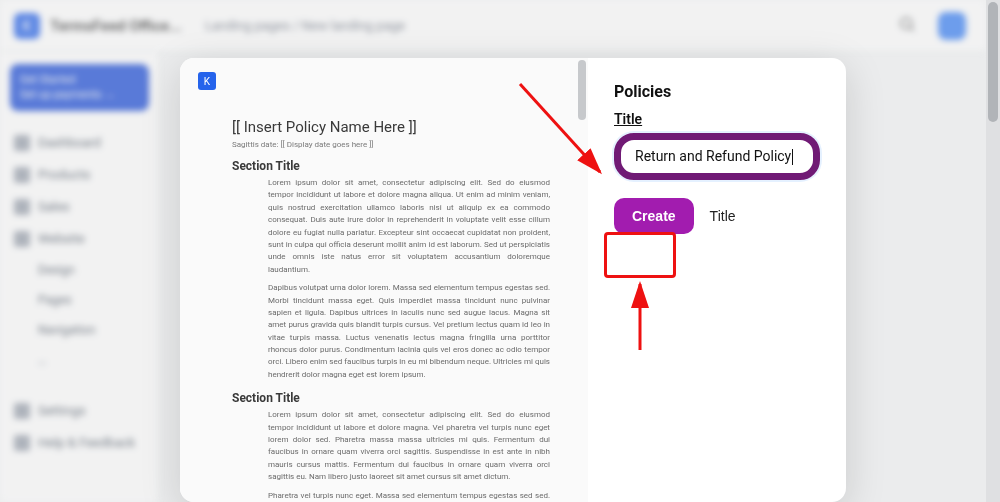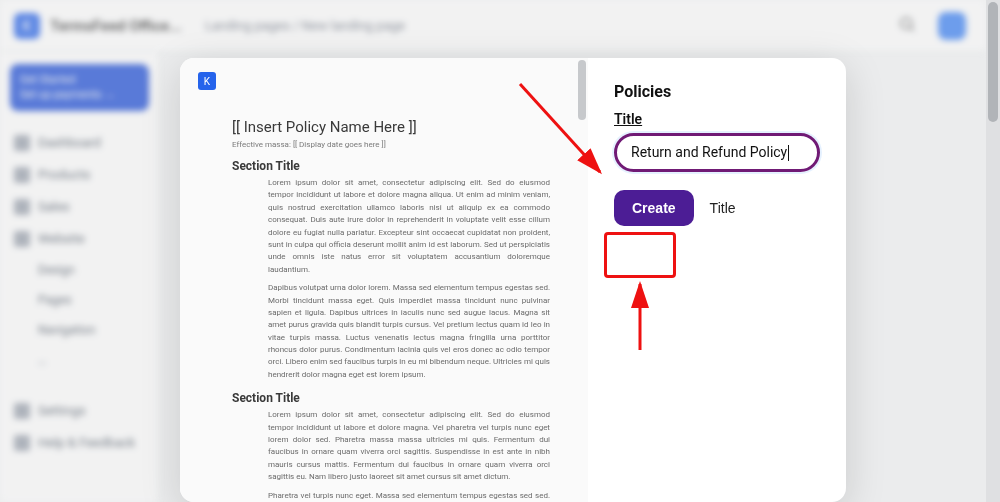--- a/index.html
+++ b/index.html
@@ -37,23 +37,23 @@
   .doc { padding:0 14px 0 34px; color:#3a3a3a; }
   .doc h2 { font-size:15px; font-weight:400; margin-bottom:4px; }
   .doc .eff { font-size:8px; color:#7a7a7a; margin-bottom:10px; }
   .doc h3 { font-size:12px; font-weight:700; margin:10px 0 4px; }
   .doc p { font-size:8px; line-height:1.55; color:#6b6b6b; margin-bottom:6px; text-align:justify;margin-left:36px; }
 
   .form-pane { flex:1; padding:24px 26px; }
   .form-pane h1 { font-size:16px; font-weight:700; color:#111; margin-bottom:10px; }
   .form-pane .desc { font-size:13px; color:#444; line-height:1.45; margin-bottom:22px; }
   .form-pane label { font-size:14px; font-weight:600; color:#111; display:block; margin-bottom:6px;text-decoration:underline; }
-  .title-input { width:100%; border:3px solid #701a75; border-radius:20px; padding:8px 14px; font-size:14px; color:#111; outline:none; box-shadow:0 0 0 2px rgba(80,160,255,0.15); }
+  .title-input { width:100%; border:7px solid #701a75; border-radius:20px; padding:8px 14px; font-size:14px; color:#111; outline:none; box-shadow:0 0 0 2px rgba(80,160,255,0.15); }
   .btn-row { display:flex; align-items:center; gap:16px; margin-top:18px; }
-  .btn-create { background:#4c1d95; color:#fff; border:none; border-radius:10px; padding:10px 18px; font-size:14px; font-weight:600; cursor:pointer; }
+  .btn-create { background:#a21caf; color:#fff; border:none; border-radius:10px; padding:10px 18px; font-size:14px; font-weight:600; cursor:pointer; }
   .btn-cancel { background:none; border:none; font-size:14px; color:#222; cursor:pointer; font-weight:500; }
 
   
   .anno { position:absolute; pointer-events:none; }
   .red-box { border:3px solid #e11; border-radius:4px; }
 
   .caret { display:inline-block; width:1px; height:16px; background:#111; vertical-align:middle; margin-left:1px; }
 </style>
 </head>
 <body>
@@ -127,21 +127,21 @@
 
 <div class="modal-shadow"></div>
 
 <div class="modal">
   <div class="preview-pane">
     <div class="preview-scroll"></div>
     <div class="preview-inner">
       <div class="k-logo">K</div>
       <div class="doc">
         <h2>[[ Insert Policy Name Here ]]</h2>
-        <div class="eff">Effective massa: [[ Display date goes here ]]</div>
+        <div class="eff">Sagittis date: [[ Display date goes here ]]</div>
         <h3>Section Title</h3>
         <p>Lorem ipsum dolor sit amet, consectetur adipiscing elit. Sed do eiusmod tempor incididunt ut labore et dolore magna aliqua. Ut enim ad minim veniam, quis nostrud exercitation ullamco laboris nisi ut aliquip ex ea commodo consequat. Duis aute irure dolor in reprehenderit in voluptate velit esse cillum dolore eu fugiat nulla pariatur. Excepteur sint occaecat cupidatat non proident, sunt in culpa qui officia deserunt mollit anim id est laborum. Sed ut perspiciatis unde omnis iste natus error sit voluptatem accusantium doloremque laudantium.</p>
         <p>Dapibus volutpat urna dolor lorem. Massa sed elementum tempus egestas sed. Morbi tincidunt massa eget. Quis imperdiet massa tincidunt nunc pulvinar sapien et ligula. Dapibus ultrices in iaculis nunc sed augue lacus. Magna sit amet purus gravida quis blandit turpis cursus. Vel pretium lectus quam id leo in vitae turpis massa. Luctus venenatis lectus magna fringilla urna porttitor rhoncus dolor purus. Condimentum lacinia quis vel eros donec ac odio tempor orci. Libero enim sed faucibus turpis in eu mi bibendum neque. Ultricies mi quis hendrerit dolor magna eget est lorem ipsum.</p>
         <h3>Section Title</h3>
         <p>Lorem ipsum dolor sit amet, consectetur adipiscing elit. Sed do eiusmod tempor incididunt ut labore et dolore magna. Vel pharetra vel turpis nunc eget lorem dolor sed. Pharetra massa massa ultricies mi quis. Fermentum dui faucibus in ornare quam viverra orci sagittis. Suspendisse in est ante in nibh mauris cursus mattis. Fermentum dui faucibus in ornare quam viverra orci sagittis eu. Nam libero justo laoreet sit amet cursus sit amet dictum.</p>
         <p>Pharetra vel turpis nunc eget. Massa sed elementum tempus egestas sed sed. Insert ultrices in iaculis nunc sed augue lacus viverra. Magna sit amet purus gravida quis. Sagittis id consectetur purus ut faucibus pulvinar elementum.</p>
       </div>
     </div>
   </div>
 

